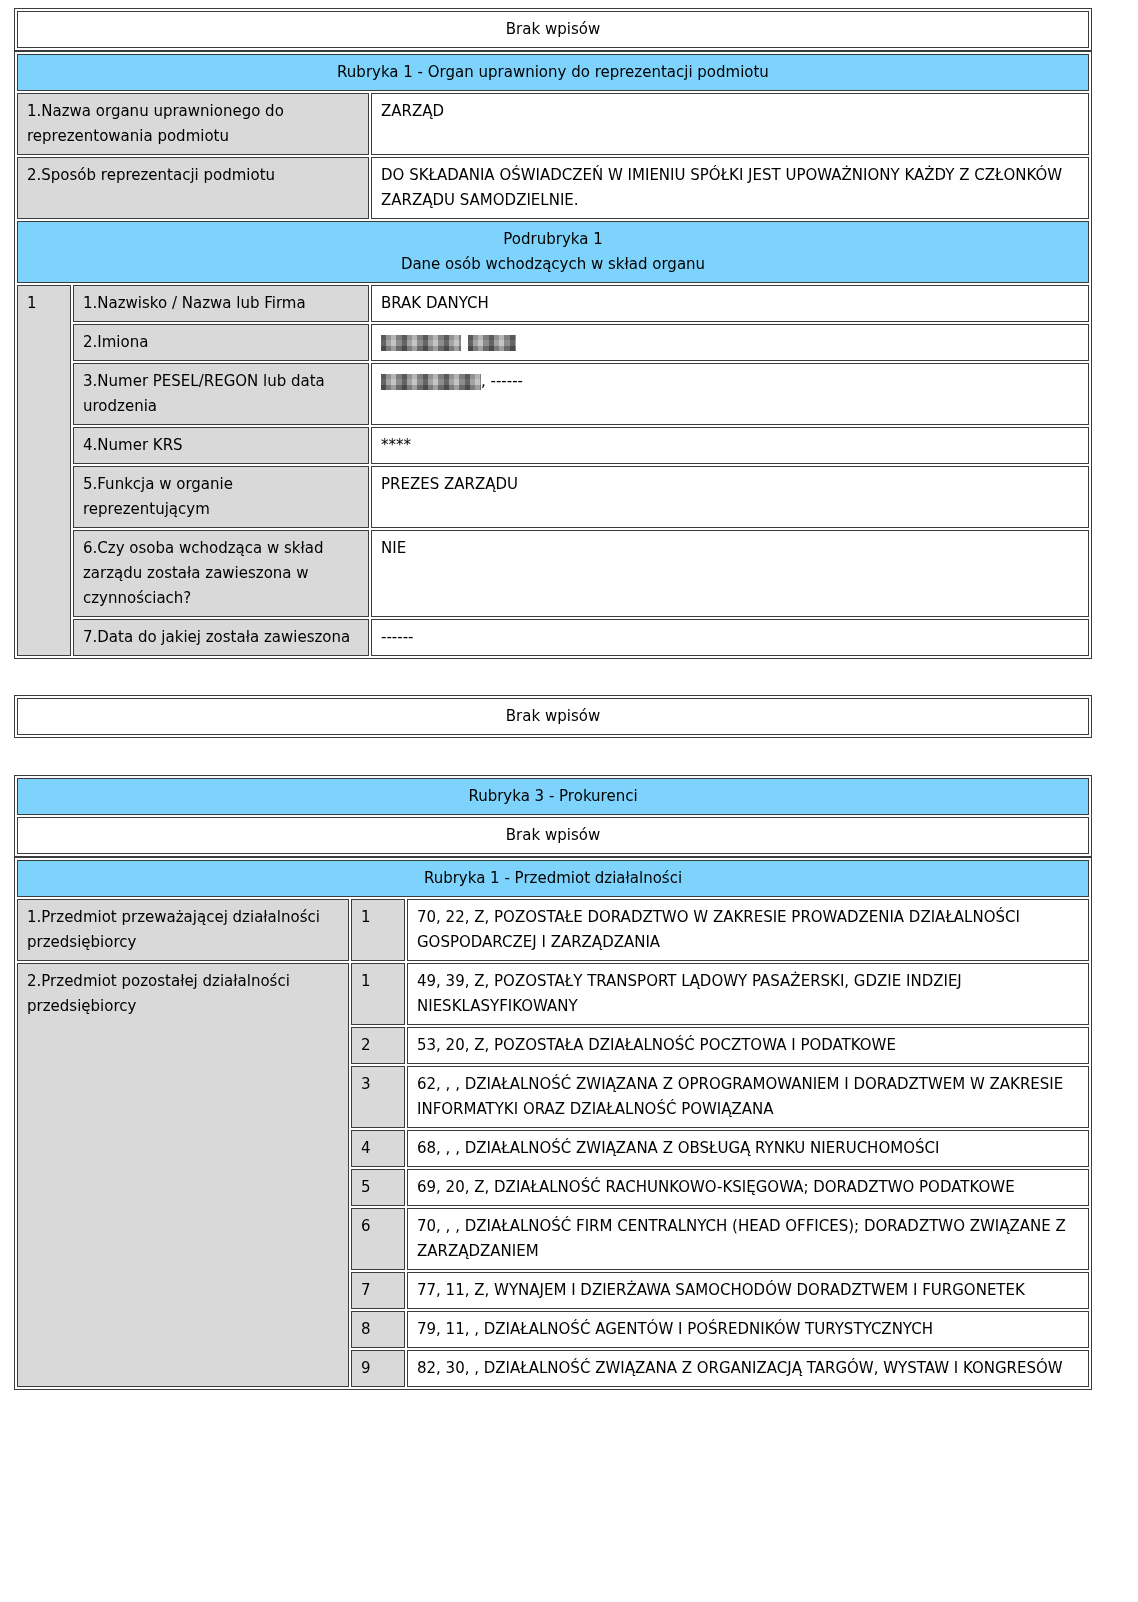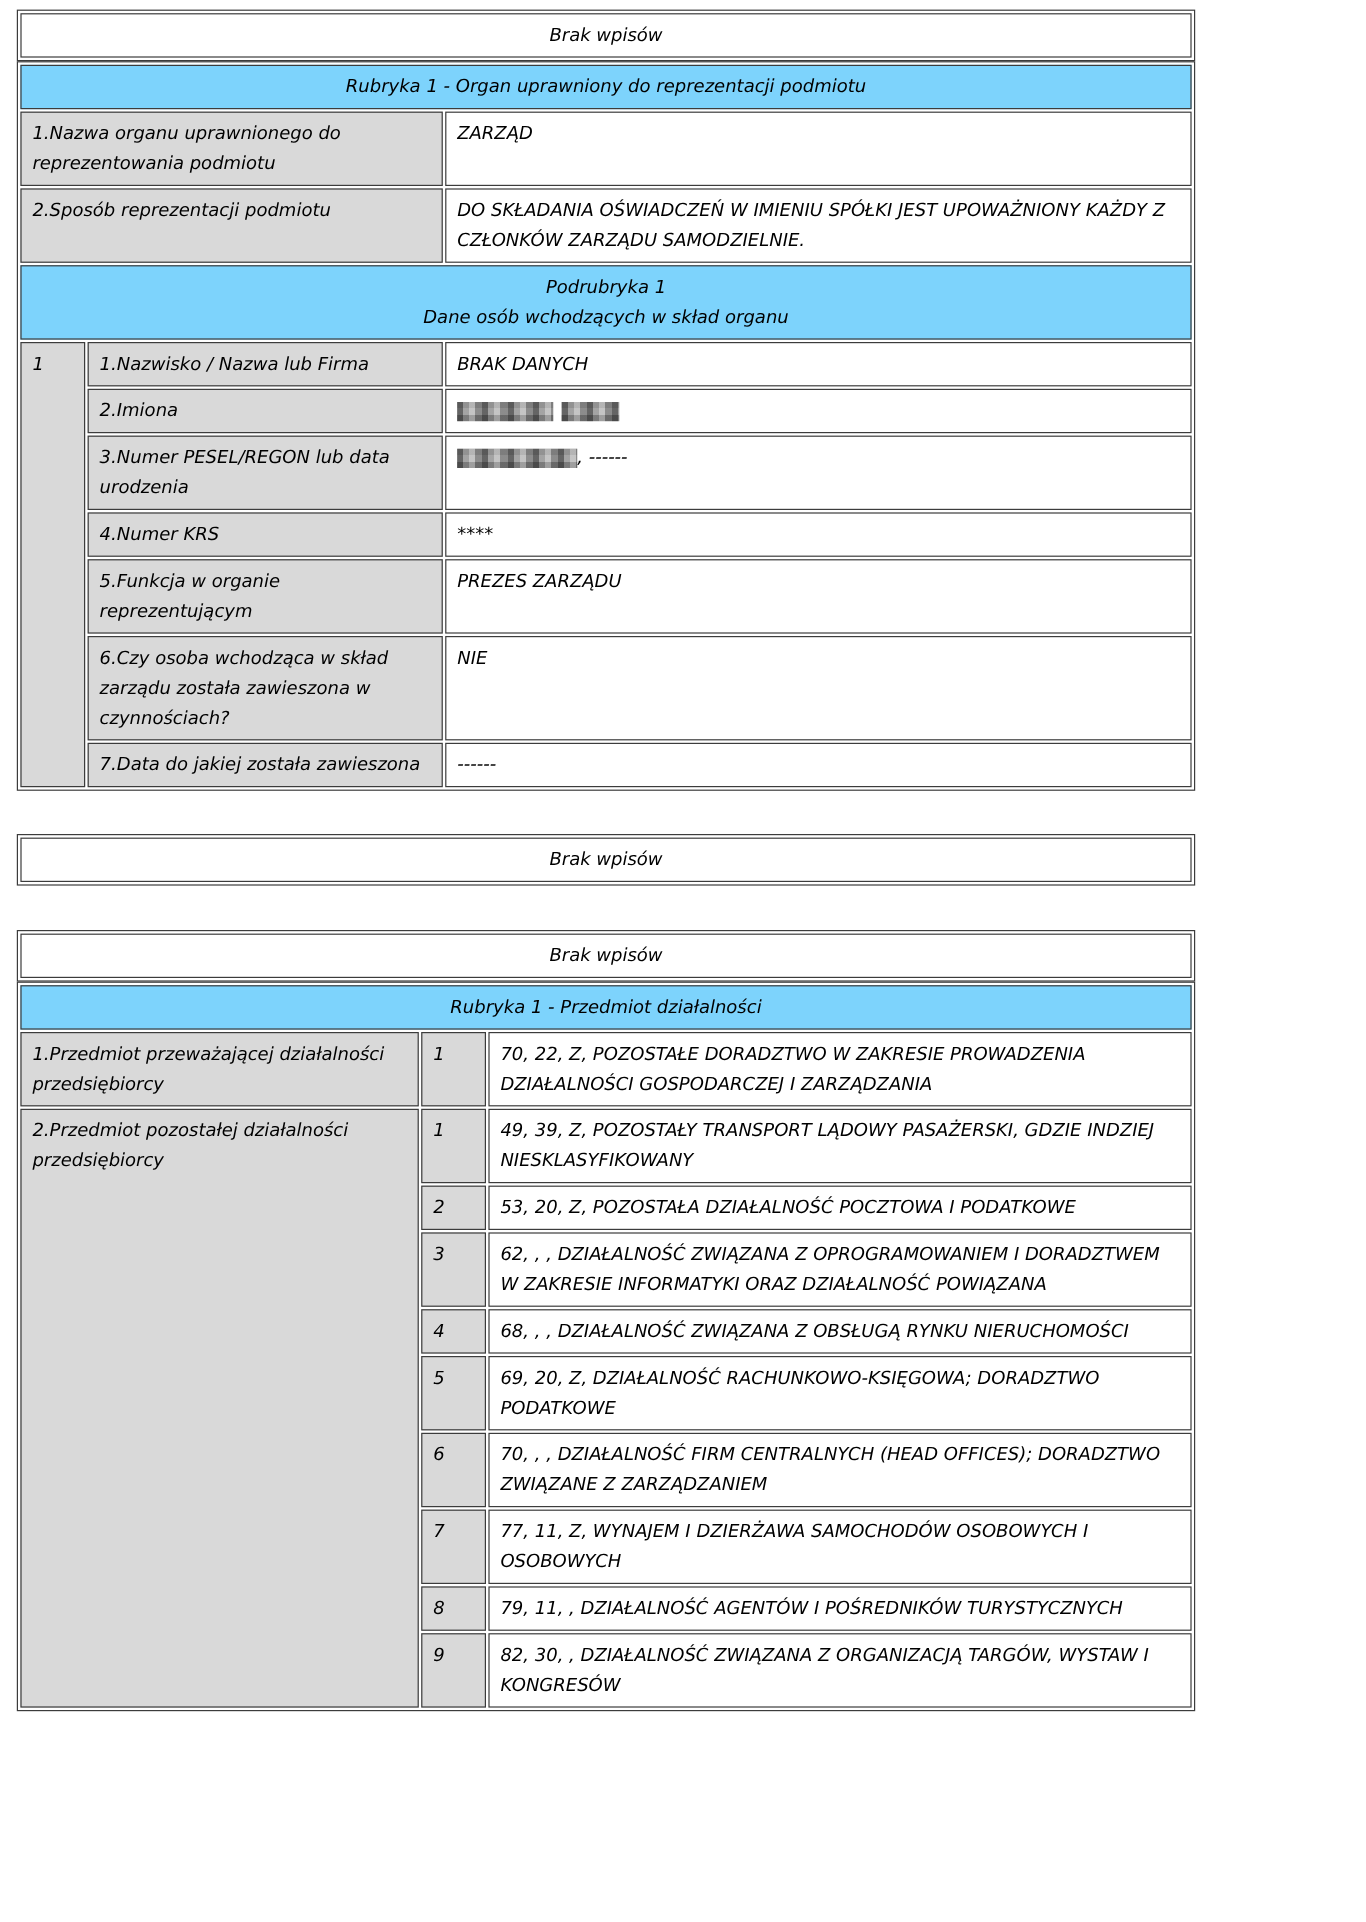--- a/index.html
+++ b/index.html
@@ -16,26 +16,25 @@
   .page-number {
     text-align: right;
     padding-right: 79px;
     font-size: 17px;
     line-height: 22px;
     margin-bottom: 21px;
   }
 
   
   table.doc {
-    width: 982px;
+    width: 1078px;
     border-collapse: separate;
     border-spacing: 2px;
     border: 1px solid #3c3c3c;
     table-layout: fixed;
-    font-style: italic;
   }
   table.doc td {
     border: 1px solid #3c3c3c;
     font-size: 15px;
     line-height: 25px;
     padding: 5px 9px;
     vertical-align: top;
     word-wrap: break-word;
   }
   td.hdr {
@@ -160,20 +159,23 @@
     <tr>
           <td class="val center">Brak wpisów</td>
         </tr>
   </tbody>
     </table>
 
   <div class="gap37"></div>
 
   <table class="doc">
     <tbody>
+        <tr>
+          <td class="hdr">Rubryka 3 - Prokurenci</td>
+        </tr>
     <tr>
           <td class="val center">Brak wpisów</td>
         </tr>
   </tbody>
     </table>
 
 
   <table class="doc">
     <colgroup>
         <col style="width:332px">
@@ -209,21 +211,21 @@
     <tr>
       <td class="lbl">5</td>
       <td class="val">69, 20, Z, DZIAŁALNOŚĆ RACHUNKOWO-KSIĘGOWA; DORADZTWO PODATKOWE</td>
     </tr>
     <tr>
       <td class="lbl">6</td>
       <td class="val">70, , , DZIAŁALNOŚĆ FIRM CENTRALNYCH (HEAD OFFICES); DORADZTWO ZWIĄZANE Z ZARZĄDZANIEM</td>
     </tr>
     <tr>
       <td class="lbl">7</td>
-      <td class="val">77, 11, Z, WYNAJEM I DZIERŻAWA SAMOCHODÓW OSOBOWYCH I OSOBOWYCH</td>
+      <td class="val">77, 11, Z, WYNAJEM I DZIERŻAWA SAMOCHODÓW DORADZTWEM I FURGONETEK</td>
     </tr>
     <tr>
       <td class="lbl">8</td>
       <td class="val">79, 11, , DZIAŁALNOŚĆ AGENTÓW I POŚREDNIKÓW TURYSTYCZNYCH</td>
     </tr>
     <tr>
       <td class="lbl">9</td>
       <td class="val">82, 30, , DZIAŁALNOŚĆ ZWIĄZANA Z ORGANIZACJĄ TARGÓW, WYSTAW I KONGRESÓW</td>
     </tr>
   </tbody>

